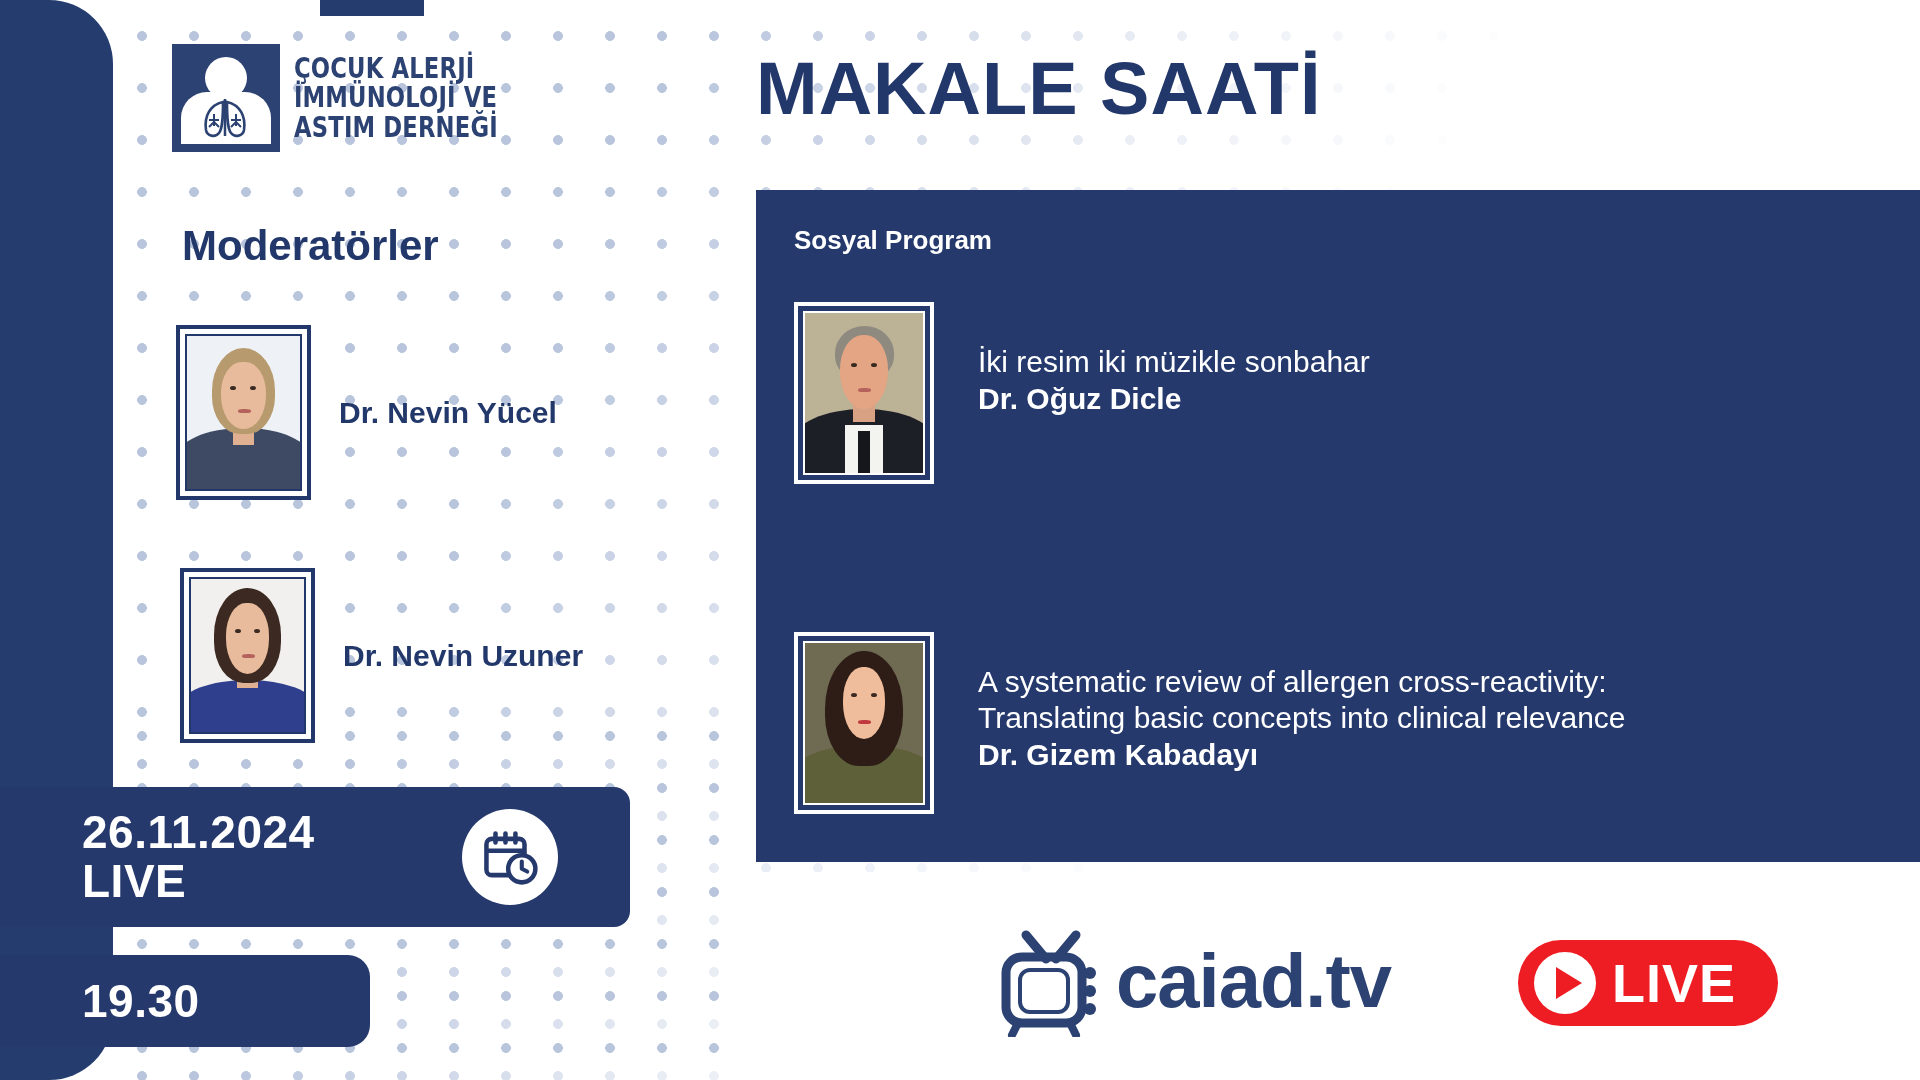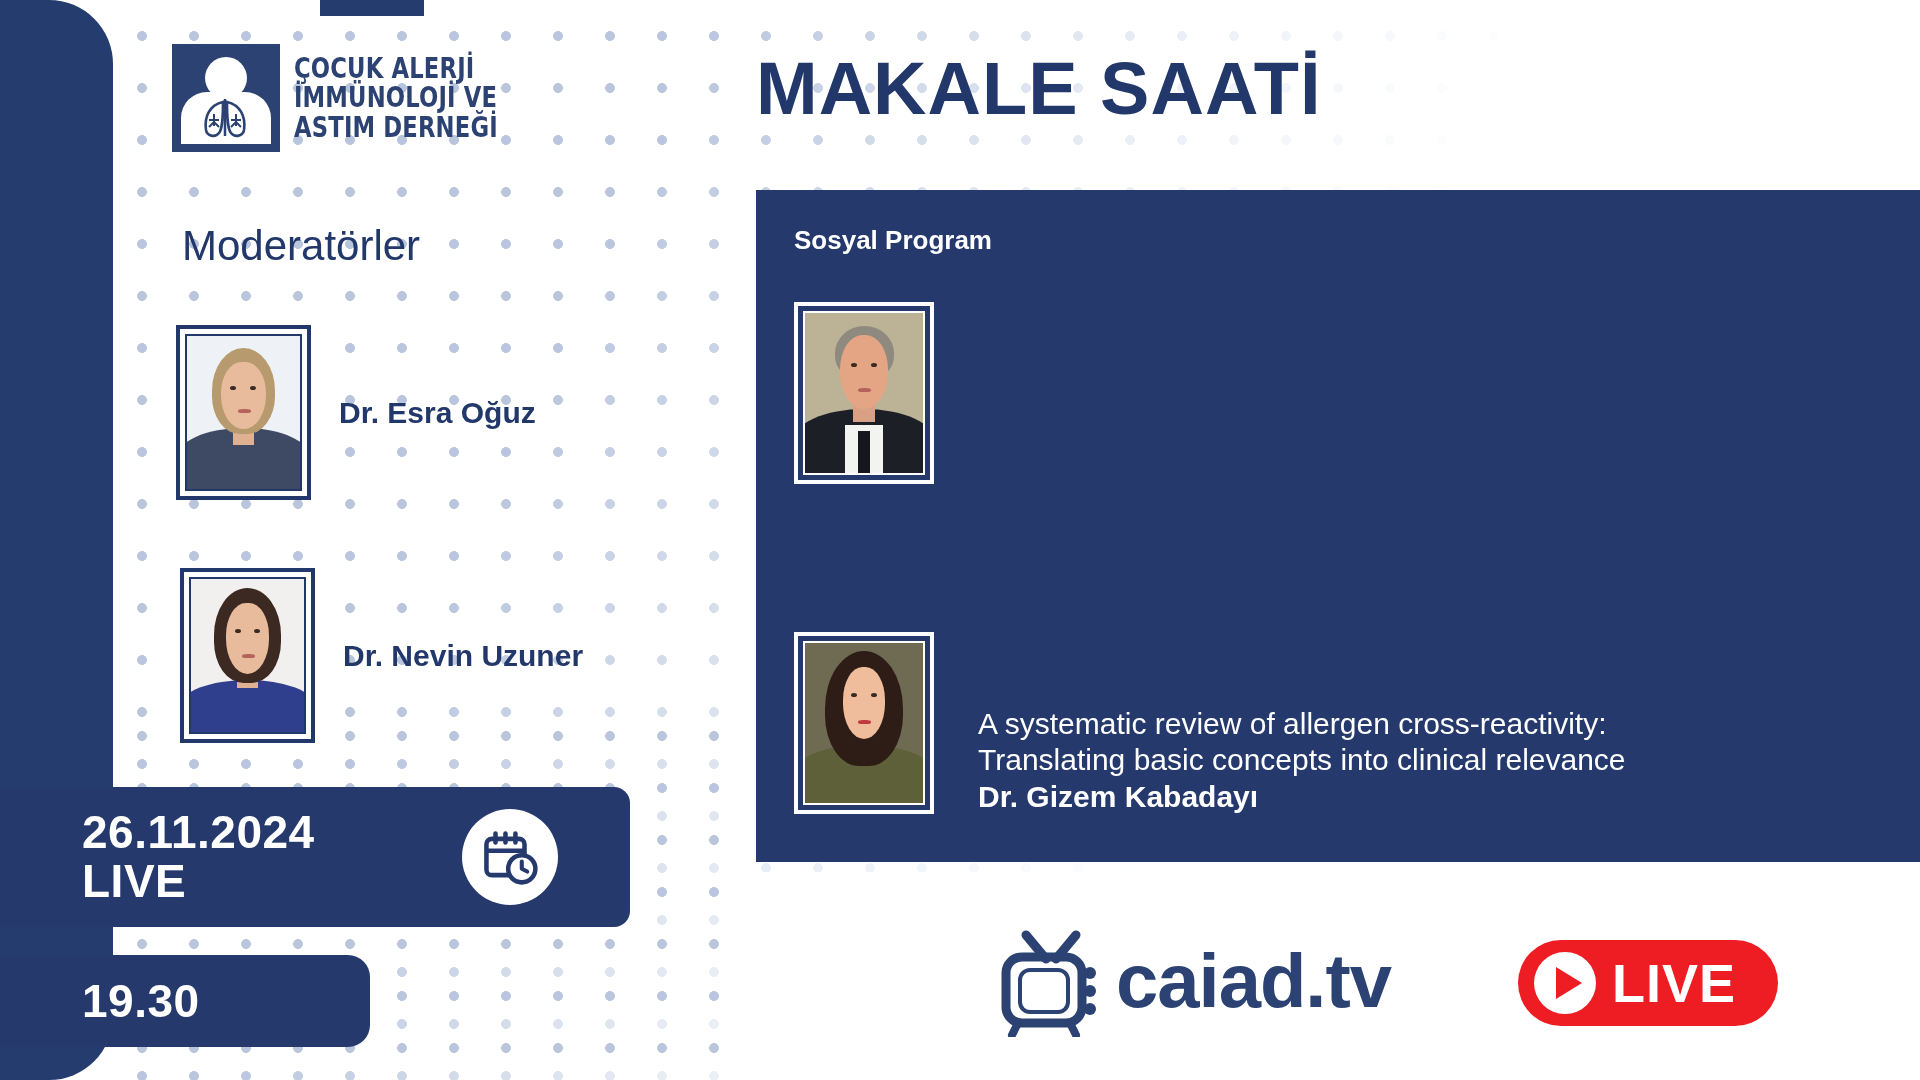--- a/index.html
+++ b/index.html
@@ -73,21 +73,21 @@
   
   .headline{
     position:absolute;left:756px;top:46px;
     color:#23386a;font-size:74px;font-weight:800;letter-spacing:1px;
     white-space:nowrap;
   }
 
   
   .mod-title{
     position:absolute;left:182px;top:222px;
-    color:#23386a;font-size:42px;font-weight:400;
+    color:#23386a;font-size:42px;font-weight:700;
   }
   .mod-row{position:absolute;display:flex;align-items:center;gap:28px;}
   .mod-row.r1{left:176px;top:325px;}
   .mod-row.r2{left:180px;top:568px;}
   .mod-frame{
     width:135px;height:175px;border:4px solid #23386a;padding:5px;background:#fff;
     box-sizing:border-box;flex:0 0 auto;
   }
   .mod-frame .inner{
     width:100%;height:100%;border:2px solid #23386a;box-sizing:border-box;overflow:hidden;position:relative;
@@ -129,21 +129,21 @@
     position:absolute;left:756px;top:190px;width:1164px;height:672px;background:#25396d;
   }
   .panel-h{
     position:absolute;color:#ffffff;font-size:26px;font-weight:700;
   }
   .sec-sosyal{left:38px;top:35px;}
   .sec-konus{left:38px;top:350px;}
 
   .entry{position:absolute;display:flex;align-items:flex-start;gap:44px;}
   .entry.e1{left:38px;top:112px;}
-  .entry.e2{left:38px;top:442px;align-items:flex-end;}
+  .entry.e2{left:38px;top:442px;}
   .sp-frame{
     width:140px;height:182px;border:4px solid #ffffff;padding:5px;background:#25396d;
     box-sizing:border-box;flex:0 0 auto;
   }
   .sp-frame .inner{width:100%;height:100%;border:2px solid #fff;box-sizing:border-box;overflow:hidden;position:relative;}
   .entry-text{padding-top:42px;}
   .entry.e2 .entry-text{padding-top:32px;}
   .entry-topic{color:#ffffff;font-size:30px;line-height:1.20;font-weight:400;}
   .entry-person{color:#ffffff;font-size:30px;font-weight:800;margin-top:2px;}
 
@@ -211,21 +211,21 @@
           <div class="p-shirt" style="bottom:0;height:40%;background:#3e4a63;"></div>
           <div class="p-neck" style="left:41%;top:55%;width:18%;height:16%;"></div>
           <div class="p-hair" style="left:22%;top:8%;width:56%;height:56%;background:#b79a6e;"></div>
           <div class="p-face" style="left:30%;top:17%;width:40%;height:44%;"></div>
           <div class="p-eye" style="left:38%;top:33%;"></div>
           <div class="p-eye" style="left:56%;top:33%;"></div>
           <div class="p-mouth" style="left:45%;top:48%;"></div>
         </div>
       </div>
     </div>
-    <div class="mod-name">Dr. Esra Oğuz</div>
+    <div class="mod-name">Dr. Nevin Yücel</div>
   </div>
 
   <div class="mod-row r2">
     <div class="mod-frame">
       <div class="inner">
         <div class="portrait">
           <div class="p-bg" style="background:#f2f0ee;"></div>
           <div class="p-shirt" style="bottom:0;height:34%;background:#2f3f8e;"></div>
           <div class="p-neck" style="left:41%;top:56%;width:18%;height:15%;"></div>
           <div class="p-hair" style="left:20%;top:6%;width:60%;height:62%;background:#3c2a22;"></div>
@@ -275,20 +275,24 @@
             <div style="position:absolute;left:45%;bottom:0;width:10%;height:26%;background:#15171c;"></div>
             <div class="p-neck" style="left:41%;top:54%;width:18%;height:14%;background:#d9a184;"></div>
             <div class="p-hair" style="left:25%;top:8%;width:50%;height:34%;background:#8e8a80;"></div>
             <div class="p-face" style="left:30%;top:14%;width:40%;height:46%;background:#e4a585;"></div>
             <div class="p-eye" style="left:39%;top:31%;"></div>
             <div class="p-eye" style="left:56%;top:31%;"></div>
             <div class="p-mouth" style="left:45%;top:47%;"></div>
           </div>
         </div>
       </div>
+      <div class="entry-text">
+        <div class="entry-topic">İki resim iki müzikle sonbahar</div>
+        <div class="entry-person">Dr. Oğuz Dicle</div>
+      </div>
     </div>
 
 
     <div class="entry e2">
       <div class="sp-frame">
         <div class="inner">
           <div class="portrait">
             <div class="p-bg" style="background:#6f6a52;"></div>
             <div class="p-shirt" style="bottom:0;height:36%;background:#5d6038;"></div>
             <div class="p-neck" style="left:41%;top:56%;width:18%;height:16%;background:#e5b294;"></div>

